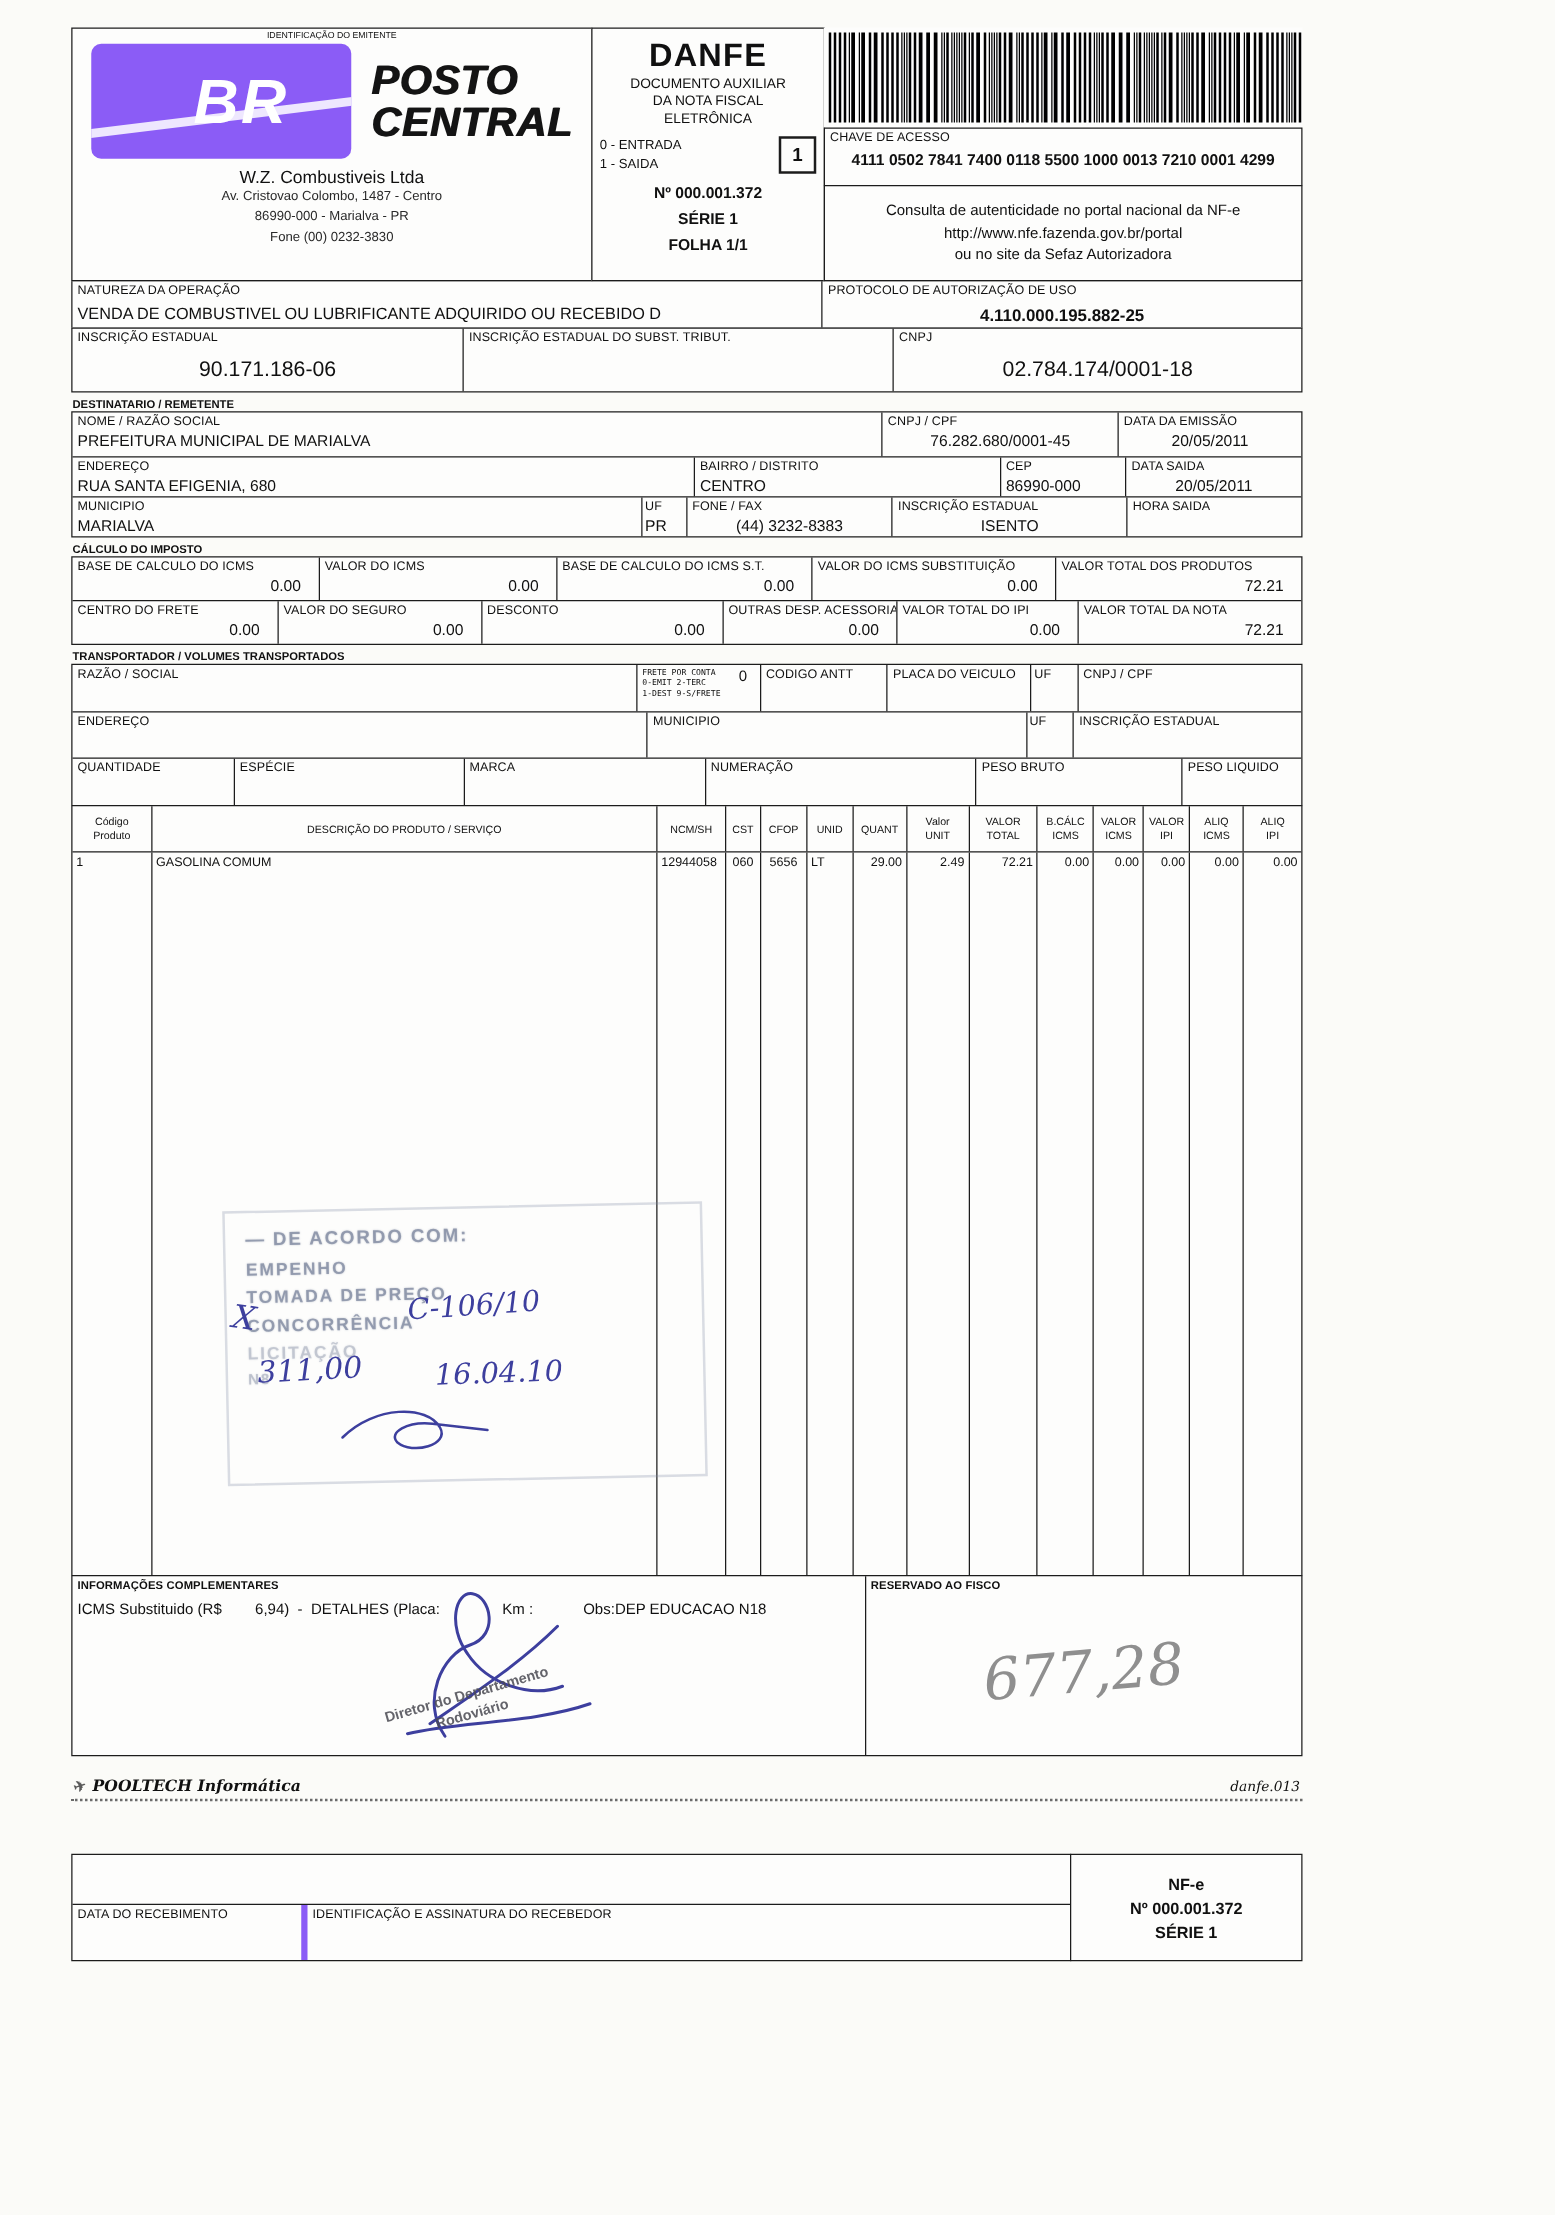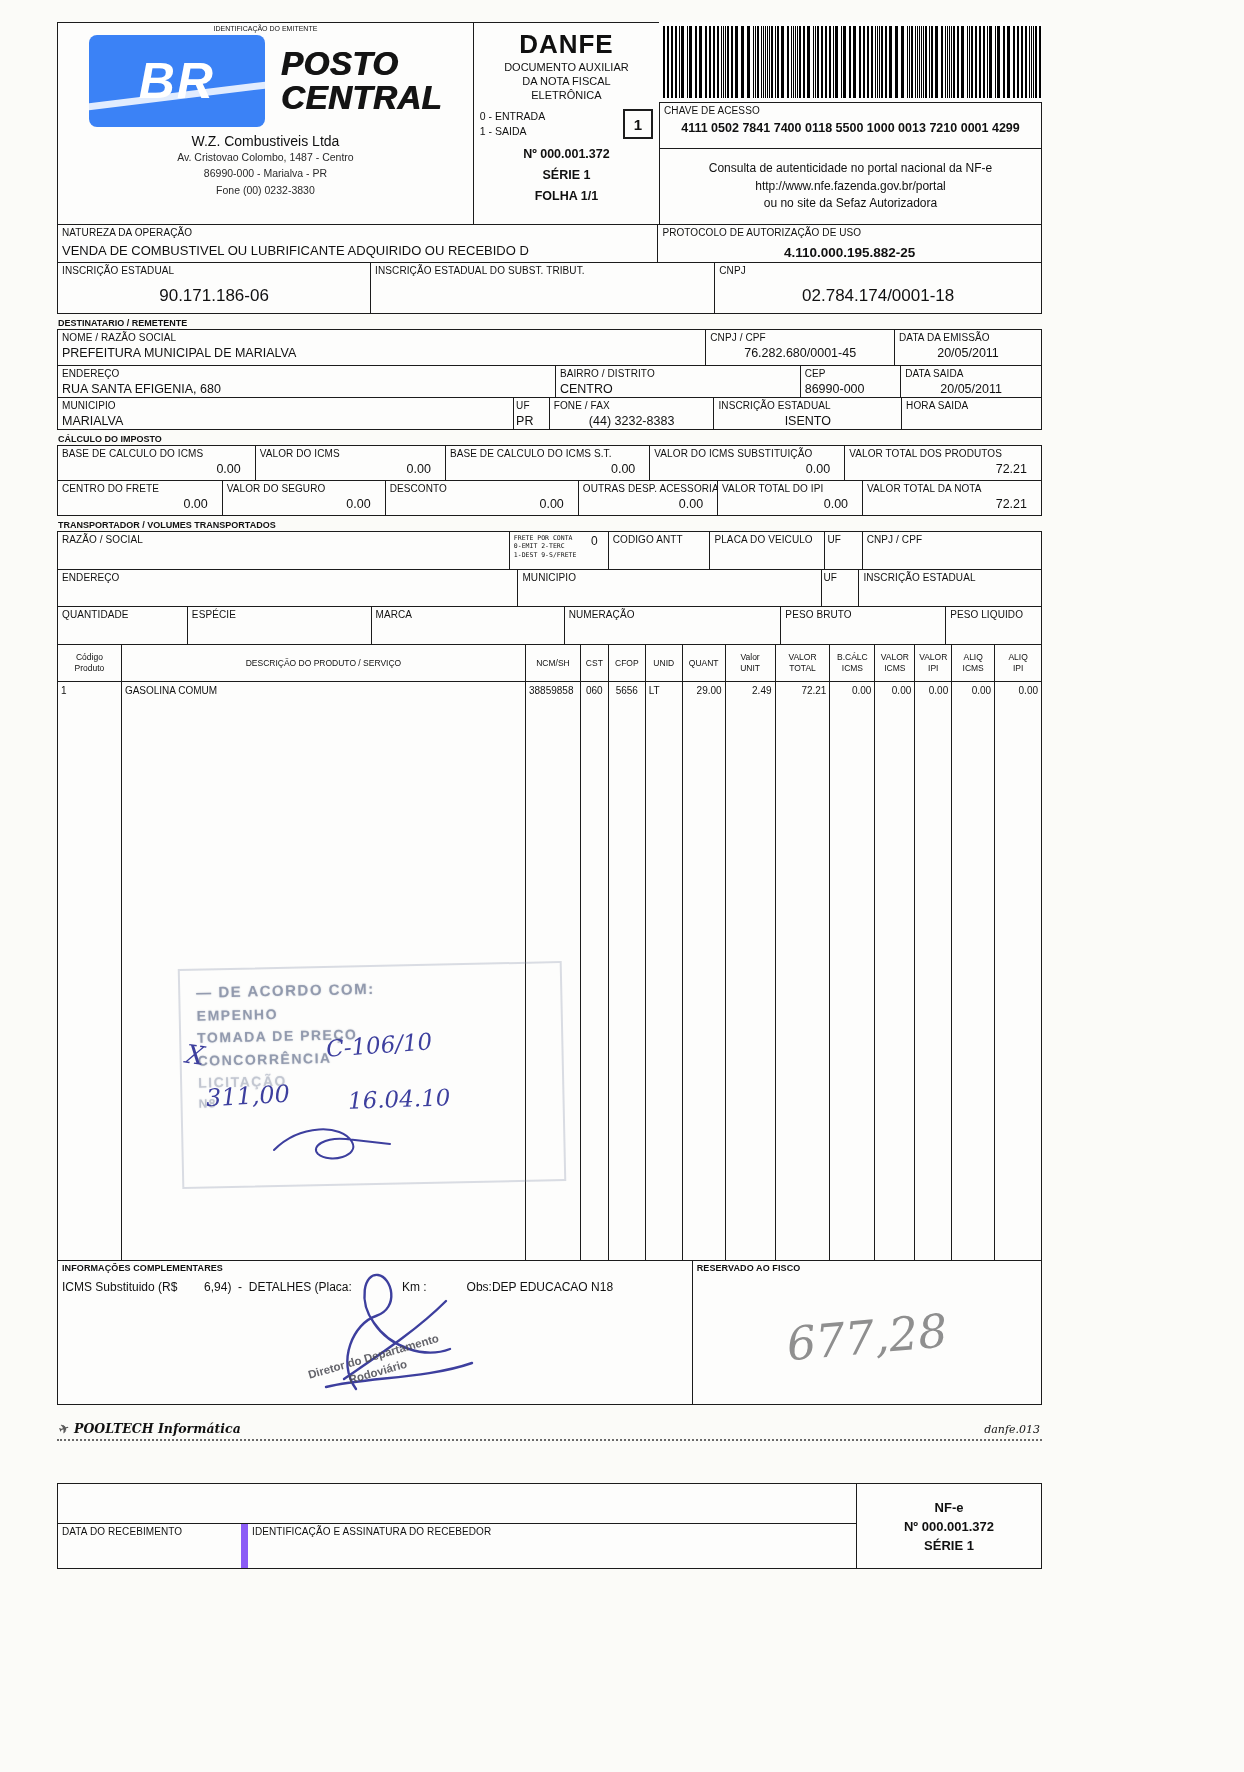--- a/index.html
+++ b/index.html
@@ -17,21 +17,21 @@
   .bold{font-weight:bold;}
   .big{font-size:17px;margin-top:7px;}
   .pre{white-space:pre-line;}
   .sec-title{font-size:9px;font-weight:bold;padding:4px 1px 2px;background:transparent;}
   .h35{height:35px}.h31{height:31px}.h34{height:34px}.h37{height:37px}.h36{height:36px}.h50{height:50px}.h143{height:143px}
   
   .hdr{display:flex;height:203px;}
   .hdr-emit{width:423px;border:1px solid #1c1c1c;background:#fdfdfc;display:flex;flex-direction:column;align-items:center;padding:2px 4px;}
   .emit-label{font-size:7px;}
   .emit-logo-row{display:flex;align-items:center;gap:16px;margin-top:3px;}
-  .br-logo{width:176px;height:92px;background:#3b82f6;border-radius:8px;display:flex;align-items:center;justify-content:center;position:relative;overflow:hidden;}
+  .br-logo{width:176px;height:92px;background:#8b5cf6;border-radius:8px;display:flex;align-items:center;justify-content:center;position:relative;overflow:hidden;padding-left:32px;}
   .br-logo:after{content:"";position:absolute;left:-20px;top:56px;width:240px;height:7px;background:rgba(255,255,255,.85);transform:rotate(-7deg);}
   .br-logo span{font-size:50px;font-weight:bold;font-style:italic;color:#fff;letter-spacing:2px;z-index:1;}
   .posto{font-weight:bold;font-style:italic;font-size:33px;line-height:1.02;color:#141414;letter-spacing:.5px;text-shadow:1px 0 #141414;}
   .emit-company{font-size:14px;margin-top:6px;}
   .emit-addr{font-size:10.5px;line-height:1.55;color:#2a2a2a;}
   .hdr-danfe{width:180px;margin-left:-1px;border:1px solid #1c1c1c;background:#fdfdfc;display:flex;flex-direction:column;align-items:center;padding:6px 6px 0;}
   .danfe-title{font-size:26px;font-weight:bold;letter-spacing:1px;}
   .danfe-sub{font-size:11px;text-align:center;line-height:1.25;margin-top:1px;}
   .es-row{width:100%;display:flex;align-items:center;justify-content:space-between;margin-top:7px;padding:0 4px;}
   .es-lines{font-size:10.5px;line-height:1.45;}
@@ -81,21 +81,21 @@
   .footer{display:flex;justify-content:space-between;align-items:flex-end;margin-top:16px;padding:0 2px;}
   .pool{font-family:"DejaVu Serif",serif;font-style:italic;font-weight:bold;font-size:12.5px;display:flex;align-items:center;gap:5px;}
   .pool-icon{display:inline-block;transform:rotate(-18deg);color:#5a5a5a;font-size:12px;font-style:normal;}
   .ver{font-family:"DejaVu Serif",serif;font-style:italic;font-size:11px;}
   .dotted{border-top:2px dotted #6a6a6a;margin-top:3px;}
   
   .canhoto{display:flex;margin-top:42px;}
   .can-left{width:798px;height:84px;border:1px solid #1c1c1c;display:flex;flex-direction:column;background:#fdfdfc;}
   .can-top{flex:1;}
   .can-bottom{height:44px;border-top:1px solid #1c1c1c;display:flex;}
-  .can-cell{padding:2px 4px;border-left:7px solid #8b5cf6;box-sizing:border-box;}
+  .can-cell{padding:2px 4px;border-left:5px solid #8b5cf6;box-sizing:border-box;}
   .can-bottom .can-cell:first-child{border-left:none;}
   .can-right{width:187px;height:84px;margin-left:-1px;border:1px solid #1c1c1c;display:flex;flex-direction:column;align-items:center;justify-content:center;gap:4px;font-weight:bold;font-size:13px;background:#fdfdfc;}
 </style>
 </head>
 <body>
 
 <div class="doc">
 
   <div class="hdr">
     <div class="hdr-emit">
@@ -381,21 +381,21 @@
       <div class="pt-h" style="width:37px">VALOR
 IPI</div>
       <div class="pt-h" style="width:43px">ALIQ
 ICMS</div>
       <div class="pt-h" style="width:47px">ALIQ
 IPI</div>
     </div>
     <div class="pt-body">
       <div class="pt-c" style="width:63px">1</div>
       <div class="pt-c" style="width:405px">GASOLINA COMUM</div>
-      <div class="pt-c" style="width:55px">38859858</div>
+      <div class="pt-c" style="width:55px">12944058</div>
       <div class="pt-c tc" style="width:28px">060</div>
       <div class="pt-c tc" style="width:37px">5656</div>
       <div class="pt-c" style="width:37px">LT</div>
       <div class="pt-c tr" style="width:43px">29.00</div>
       <div class="pt-c tr" style="width:50px">2.49</div>
       <div class="pt-c tr" style="width:55px">72.21</div>
       <div class="pt-c tr" style="width:45px">0.00</div>
       <div class="pt-c tr" style="width:40px">0.00</div>
       <div class="pt-c tr" style="width:37px">0.00</div>
       <div class="pt-c tr" style="width:43px">0.00</div>

